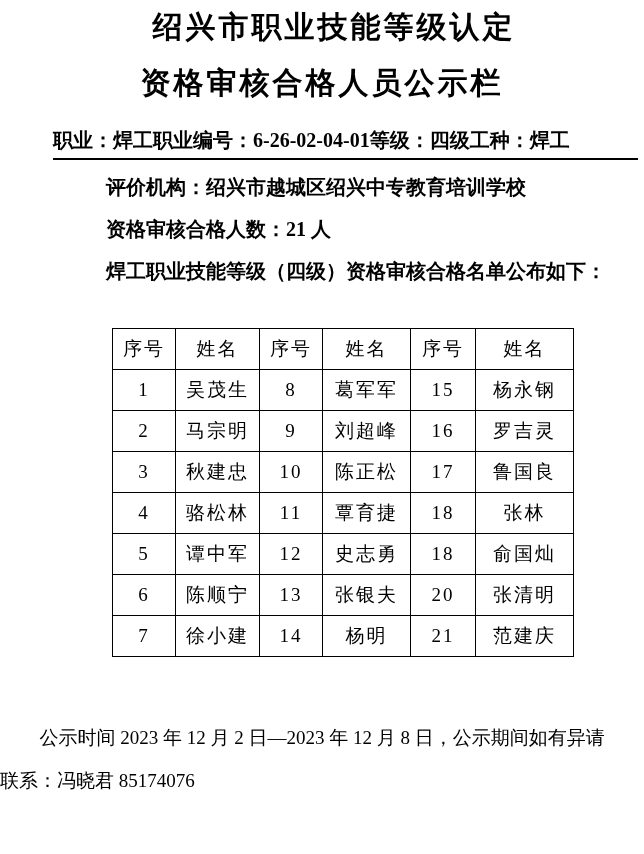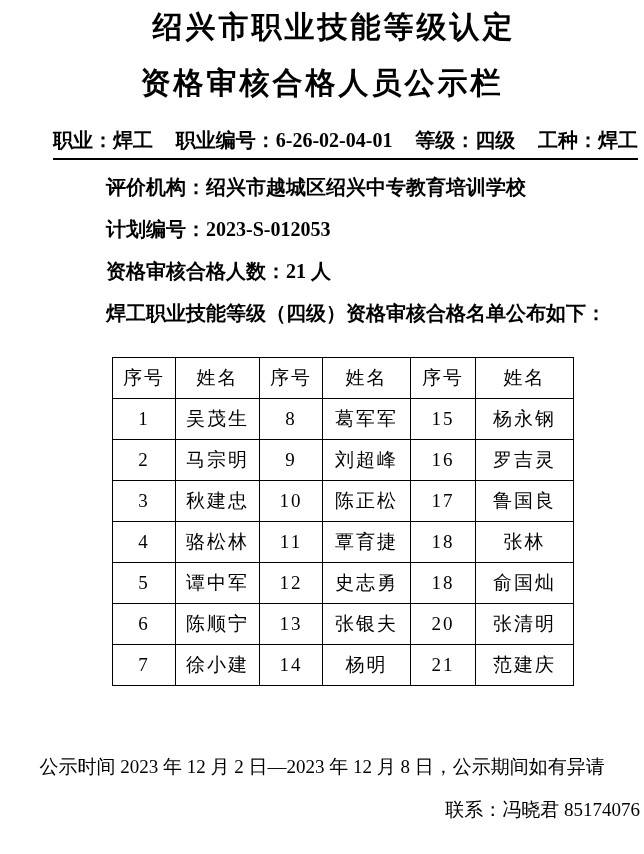--- a/index.html
+++ b/index.html
@@ -17,42 +17,42 @@
     text-align: center;
     font-size: 30px;
     font-weight: bold;
     letter-spacing: 3px;
     line-height: 40px;
   }
   .doc-title.line1 { padding-top: 7px; margin-left: 24px; }
   .doc-title.line2 { margin-top: 16px; }
   .info-line {
     display: flex;
-    justify-content: space-between;
+    justify-content: flex-start;
     align-items: baseline;
     margin: 24px 0 0 53px;
     width: 585px;
     border-bottom: 2px solid #000;
     padding-bottom: 4px;
     font-size: 20px;
     font-weight: bold;
     white-space: nowrap;
   }
   .details {
     margin: 16px 0 0 98px;
     font-size: 20px;
     font-weight: bold;
   }
   .details p {
     margin: 0 0 19px 8px;
     line-height: 23px;
     white-space: nowrap;
   }
   table.roster {
-    margin: 32px 0 0 112px;
+    margin: 45px 0 0 112px;
     border-collapse: collapse;
     table-layout: fixed;
   }
   table.roster col.c1 { width: 63px; }
   table.roster col.c2 { width: 84px; }
   table.roster col.c3 { width: 63px; }
   table.roster col.c4 { width: 88px; }
   table.roster col.c5 { width: 65px; }
   table.roster col.c6 { width: 98px; }
   table.roster th, table.roster td {
@@ -65,22 +65,22 @@
     letter-spacing: 2px;
     padding: 0;
   }
   .footer-notice {
     margin: 70px 0 0 0;
     text-align: center;
     font-size: 19px;
     line-height: 22px;
   }
   .footer-contact {
-    margin: 21px 4px 0 0;
-    text-align: right;
+    margin: 21px 12px 0 0;
+    text-align: left;
     font-size: 19px;
     line-height: 22px;
   }
 </style>
 </head>
 <body>
 
 <div class="page">
 
   <h1 class="doc-title line1">绍兴市职业技能等级认定</h1>
@@ -89,21 +89,20 @@
 
   <div class="info-line">
     <span>职业：焊工</span>
     <span>职业编号：6-26-02-04-01</span>
     <span>等级：四级</span>
     <span>工种：焊工</span>
   </div>
 
   <div class="details">
     <p>评价机构：绍兴市越城区绍兴中专教育培训学校</p>
-    <p>计划编号：2023-S-012053</p>
     <p>资格审核合格人数：21 人</p>
     <p>焊工职业技能等级（四级）资格审核合格名单公布如下：</p>
   </div>
 
   <table class="roster">
     <colgroup>
       <col class="c1">
         <col class="c2">
         <col class="c3">
       <col class="c4">

